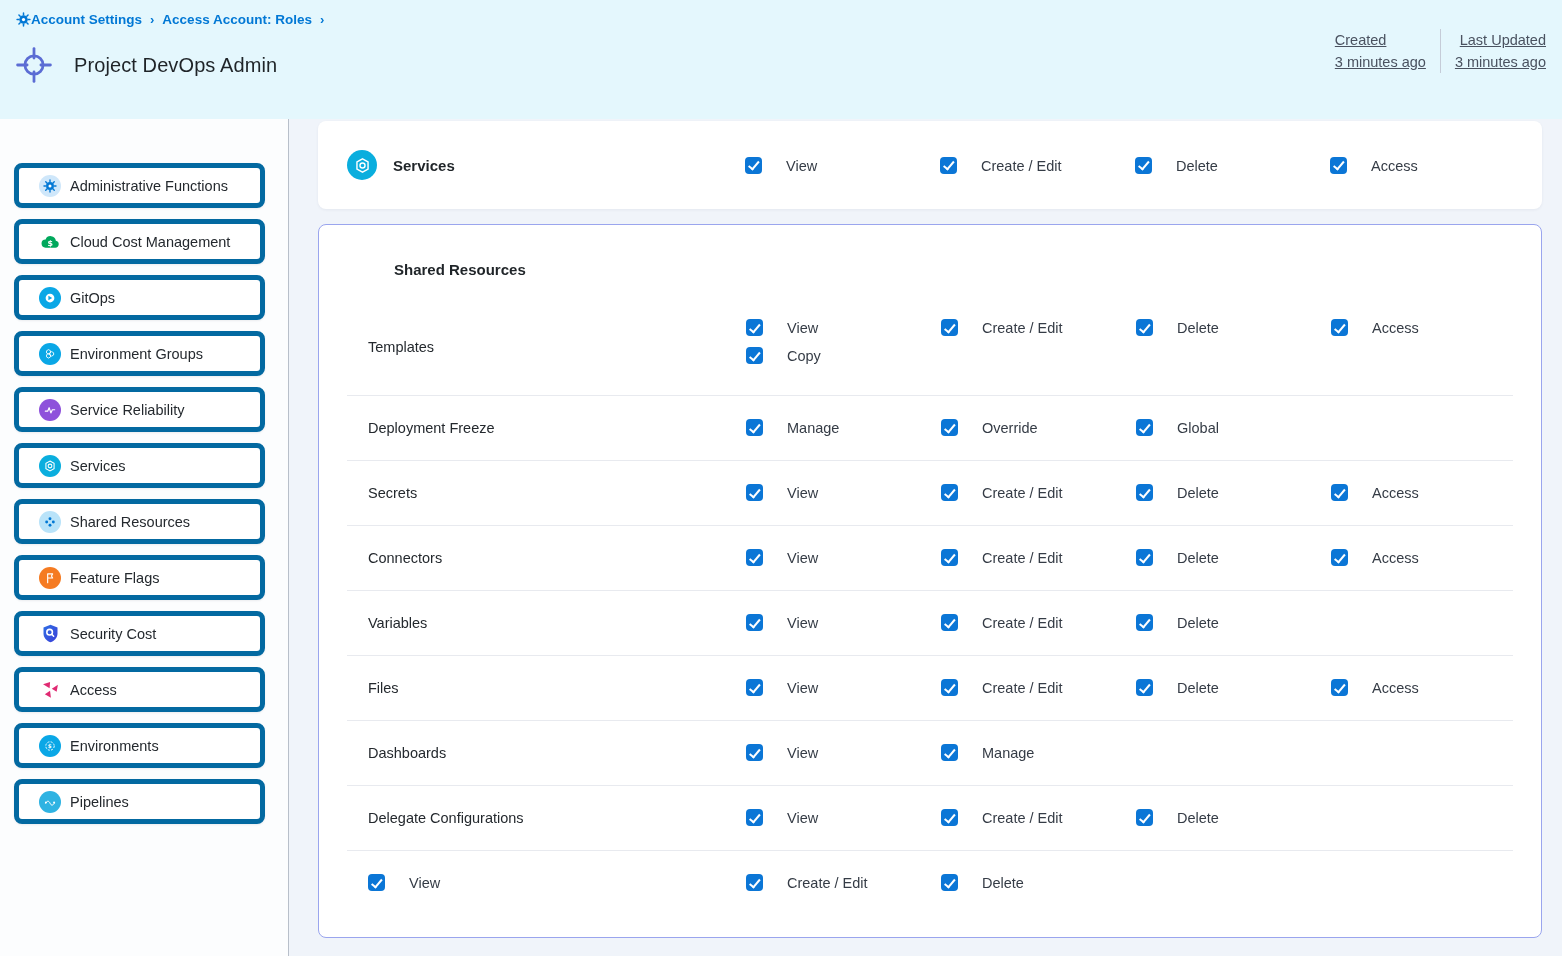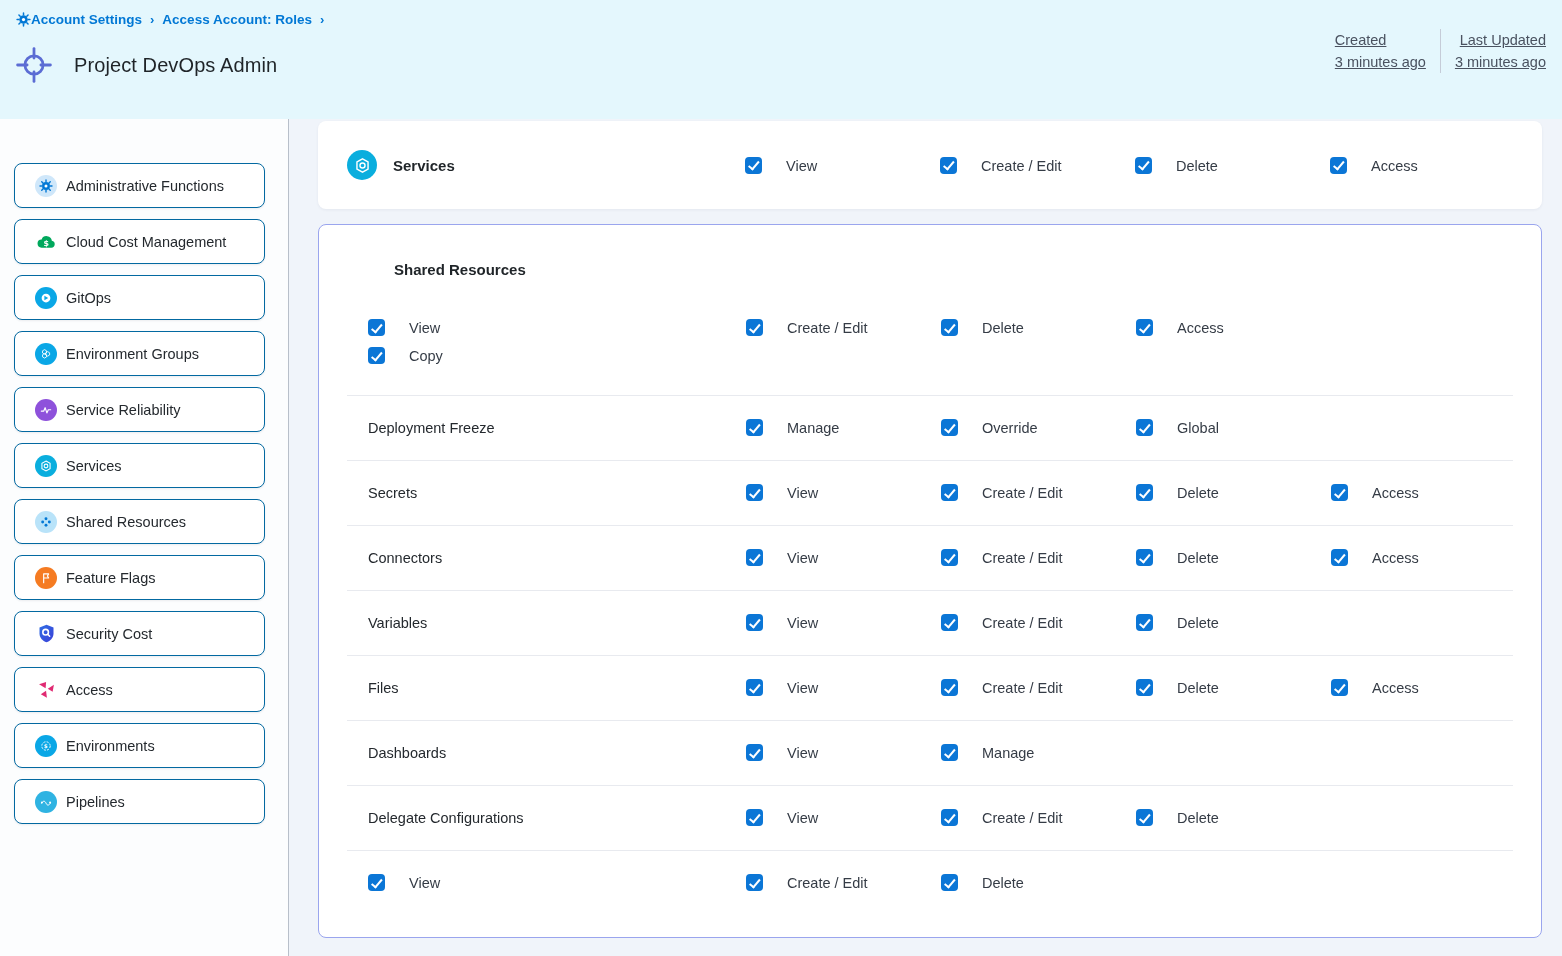--- a/index.html
+++ b/index.html
@@ -17,21 +17,21 @@
   .title-icon svg { width:38px; height:42px; display:block; }
   .page-title { font-size:20px; font-weight:400; color:#1f2428; letter-spacing:.1px; }
   .header-meta { position:absolute; top:29px; right:16px; display:flex; font-size:14.5px;
                  line-height:22px; color:#4a5260; }
   .meta-col { padding:0 14px;text-decoration:underline; }
   .meta-col:last-child { padding-right:0; border-left:1px solid #c5ccd8;text-align:right; }
 
   
   .layout { display:flex; height:837px; }
   .sidebar { width:289px; flex:none; background:#fcfdfe; border-right:1px solid #b8bfca; padding-top:44px; }
-  .side-item { width:251px; height:45px; margin:0 0 11px 14px; background:#fff; border:1px solid #0369a1;
+  .side-item { width:251px; height:45px; margin:0 0 11px 14px; background:#fff; border:5px solid #0369a1;
                border-radius:8px; box-shadow:0 1px 2px rgba(40,41,61,.08); display:flex; align-items:center;
                gap:9px; padding-left:20px; cursor:pointer; }
   .side-icon { width:22px; height:22px; border-radius:50%; flex:none; display:flex; align-items:center; justify-content:center; }
   .side-icon svg { width:14px; height:14px; display:block; }
   .side-icon.bare svg { width:21px; height:21px; }
   .side-label { font-size:14.5px; color:#24292e; }
 
   .main { flex:1; padding:2px 20px 0 29px; }
 
   
@@ -284,20 +284,21 @@
           </div>
         </section>
 
       <section class="shared-card">
         <div class="shared-header">
           <span class="section-icon"></span>
           <span class="section-title">Shared Resources</span>
         </div>
         <div>
             <div class="perm-row multi">
+              <span class="row-label">Templates</span>
               <div class="cell">
                 <label class="perm">
                   <span class="cbx checked"></span>
                   <span class="perm-label">View</span>
                 </label>
                 <label class="perm">
                   <span class="cbx checked"></span>
                   <span class="perm-label">Copy</span>
                 </label>
               </div>

